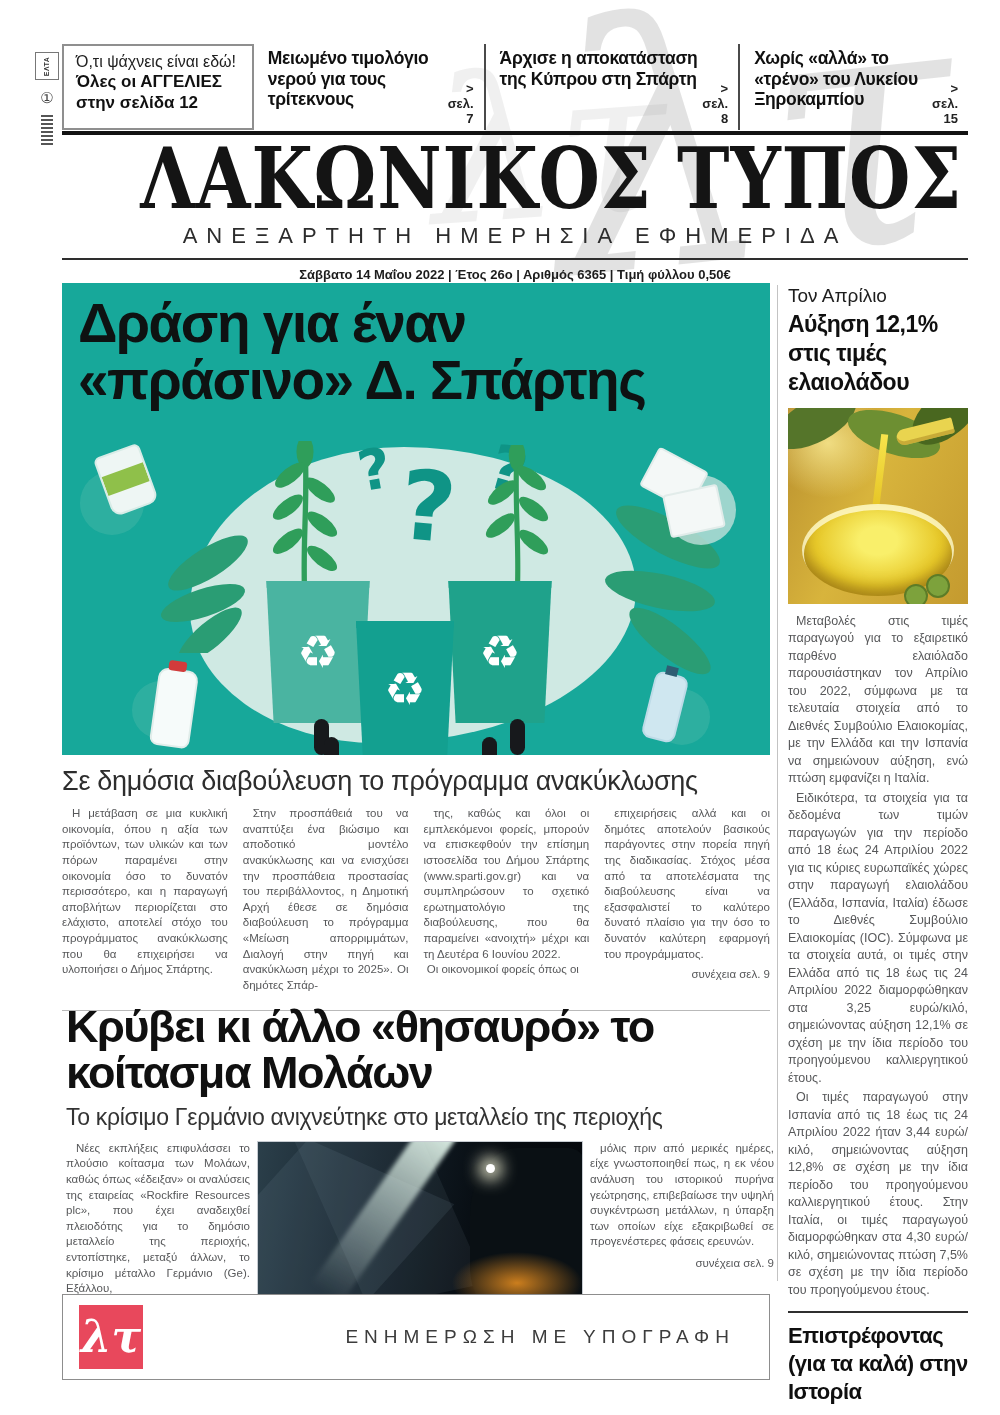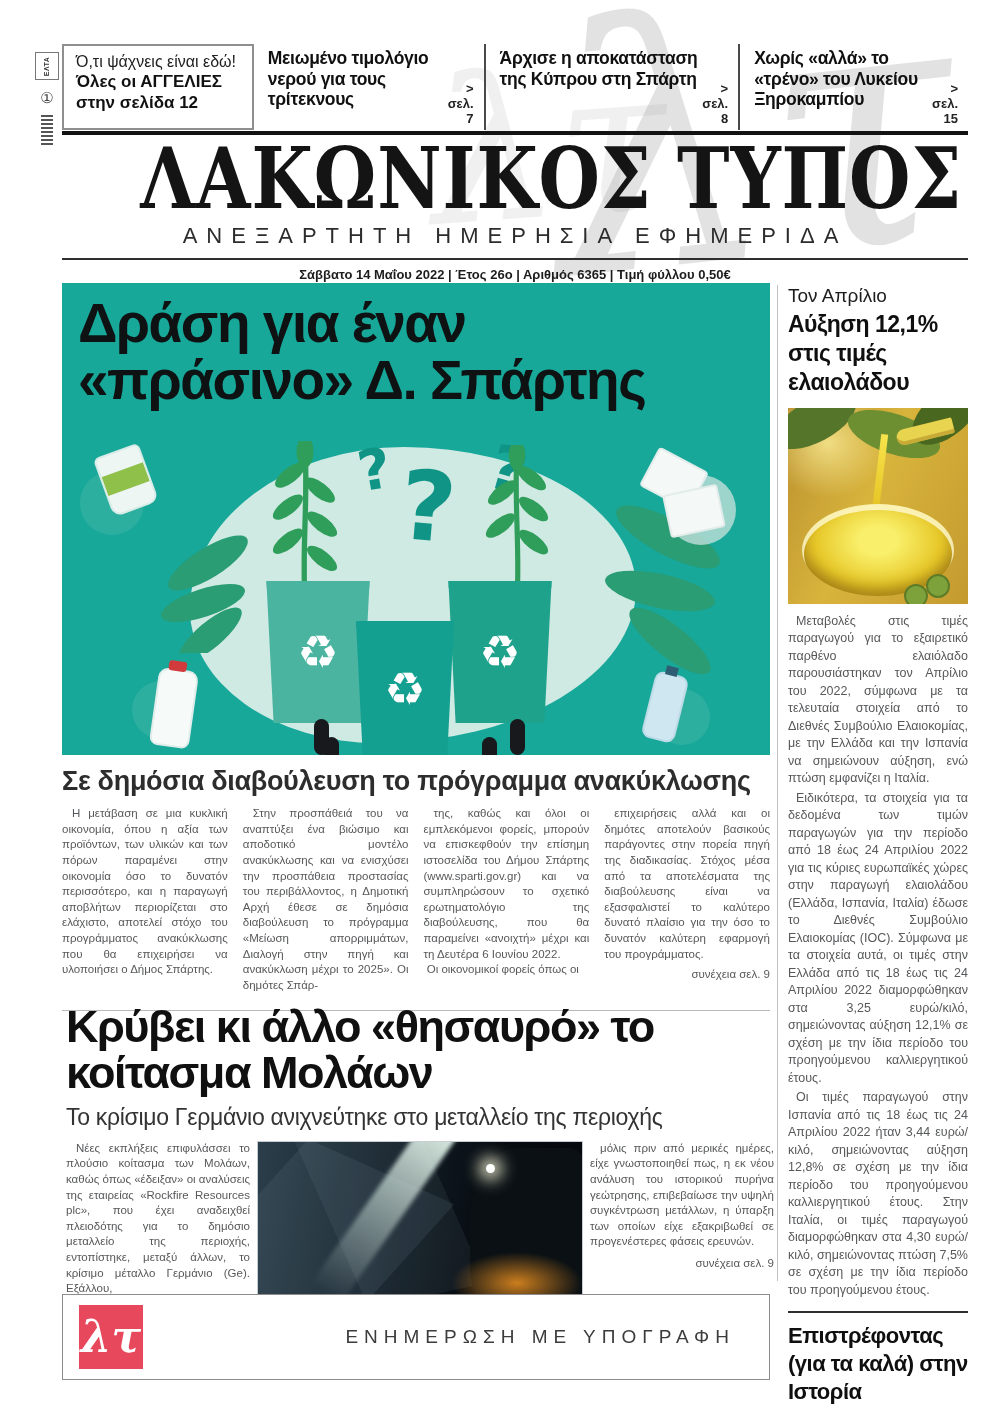--- a/index.html
+++ b/index.html
@@ -74,21 +74,21 @@
   .tissue{position:absolute;width:52px;height:40px;background:#f4f8f7;border:2px solid #e2ecea;border-radius:4px;}
   .ti1{right:68px;top:26px;transform:rotate(28deg);}
   .ti2{right:48px;top:58px;transform:rotate(-12deg);}
   .milk{position:absolute;left:92px;top:238px;width:36px;height:74px;background:#f6fbfa;border-radius:10px 10px 8px 8px;
     transform:rotate(8deg);border:2px solid #e1edea;}
   .milk .cap{position:absolute;left:7px;top:-10px;width:18px;height:10px;background:#d23b3b;border-radius:3px;}
   .pbottle{position:absolute;right:88px;top:242px;width:30px;height:64px;background:#cfe7f0;border-radius:9px;
     transform:rotate(14deg);border:2px solid #bddbe7;}
   .pbottle .cap{position:absolute;left:7px;top:-9px;width:12px;height:9px;background:#2f5d73;}
 
-  .lead-sub{margin-top:11px;font-size:27px;font-weight:700;color:#2d2d2d;letter-spacing:-.3px;}
+  .lead-sub{margin-top:11px;font-size:27px;font-weight:400;color:#2d2d2d;letter-spacing:-.3px;}
   .lead-cols{margin-top:9px;height:196px;overflow:hidden;display:grid;grid-template-columns:repeat(4,1fr);gap:15px;}
   .bodytxt{font-size:11.5px;line-height:1.36;color:#57585a;text-align:justify;}
   .bodytxt p{margin:0;text-indent:10px;white-space:pre-line;}
   .cont{text-align:right;font-size:11.5px;color:#57585a;margin-top:5px;}
   .lead-hr{border:none;border-top:1px solid #b9b9b9;margin:8px 0 0;}
 
   
   .story2{position:absolute;left:66px;top:1004px;width:708px;z-index:1;}
   .s2-h{margin:0;font-size:45px;font-weight:800;letter-spacing:-1.5px;line-height:1.03;color:#101010;}
   .s2-sub{font-size:23px;font-weight:400;color:#333;margin-top:7px;letter-spacing:-.3px;}

